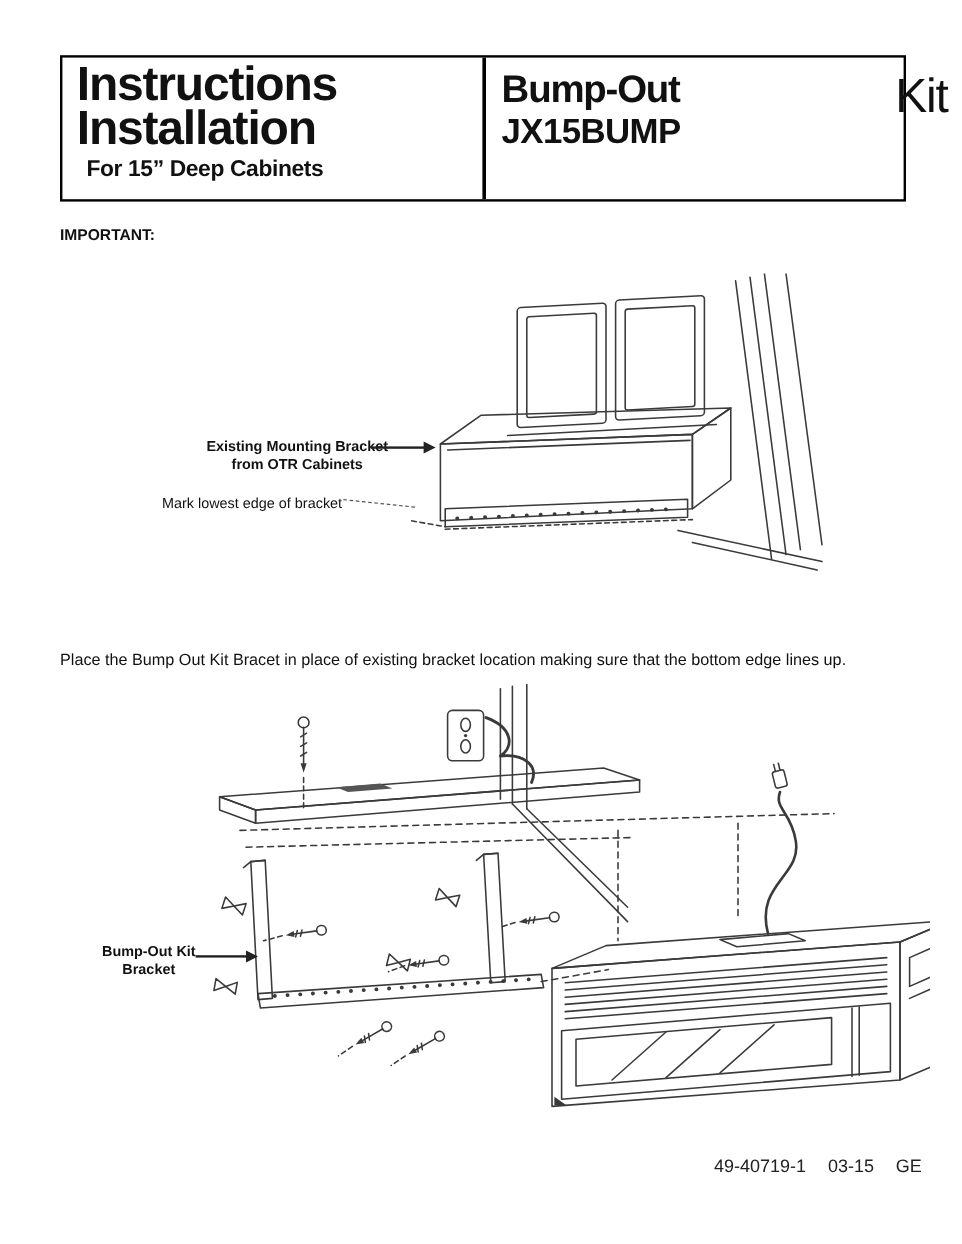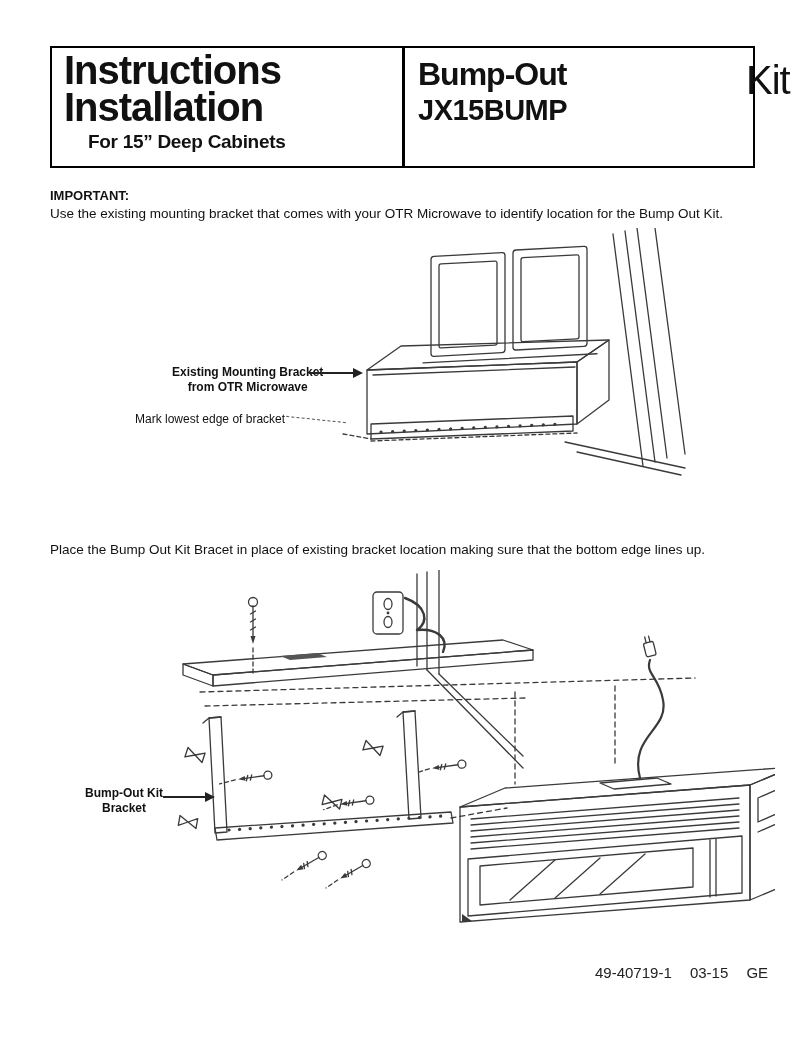--- a/index.html
+++ b/index.html
@@ -4,21 +4,21 @@
 <style>
   html,body{margin:0;padding:0;background:#e8e8e8;}
   .page{
     position:relative;width:802px;height:1037px;background:#ffffff;
     font-family:"Liberation Sans",sans-serif;color:#111;overflow:hidden;margin:0 auto;
   }
   
   .header-box{position:absolute;left:50px;top:46px;width:705px;height:122px;border:2.5px solid #000;box-sizing:border-box;}
   .header-left{position:absolute;left:12px;top:4px;}
   .title-line{font-size:40px;font-weight:bold;line-height:0.93;letter-spacing:-1px;}
-  .subtitle{font-size:19px;font-weight:bold;margin-top:5px;margin-left:24px;letter-spacing:-0.3px;}
+  .subtitle{font-size:19px;font-weight:bold;margin-top:5px;margin-left:8px;letter-spacing:-0.3px;}
   .header-divider{position:absolute;left:350px;top:0;width:2.5px;height:100%;background:#000;}
   .product{position:absolute;left:366px;top:10px;}
   .product-title{font-size:32px;font-weight:bold;letter-spacing:-1px;line-height:1;}
   .model{font-size:29px;font-weight:bold;letter-spacing:-0.5px;margin-top:4px;}
   .kit-overflow{position:absolute;left:694px;top:10px;font-size:40px;font-weight:normal;letter-spacing:-1px;white-space:nowrap;}
   
   .important-label{position:absolute;left:50px;top:188px;font-size:13px;font-weight:bold;}
   .important-text{position:absolute;left:50px;top:206px;font-size:13.5px;}
   .step1-text{position:absolute;left:50px;top:276px;width:276px;font-size:12.5px;line-height:1.28;}
   .step2-text{position:absolute;left:50px;top:542px;font-size:13.5px;}
@@ -57,21 +57,20 @@
     </div>
     <div class="header-divider"></div>
     <div class="product">
       <div class="product-title">Bump-Out</div>
       <div class="model">JX15BUMP</div>
     </div>
     <div class="kit-overflow">Kit</div>
   </div>
 
   <div class="important-label">IMPORTANT:</div>
-  <div class="important-text">Use the existing mounting bracket that comes with your OTR Microwave to identify location for the Bump Out Kit.</div>
 
 
   <svg class="fig1" width="440" height="280" viewBox="0 0 440 280">
     <g stroke="#3a3a3a" fill="none" stroke-width="1.3" stroke-linejoin="round" stroke-linecap="round">
 
       <g>
         <line x1="288" y1="6" x2="318" y2="238"></line>
         <line x1="300" y1="3" x2="330" y2="234"></line>
         <line x1="312" y1="0" x2="342" y2="230"></line>
         <line x1="330" y1="0" x2="360" y2="226"></line>
@@ -101,21 +100,21 @@
 
       <g>
         <line x1="18" y1="206" x2="46" y2="211" stroke-dasharray="4 3"></line>
         <line x1="46" y1="213" x2="252" y2="205" stroke-dasharray="4 3"></line>
       </g>
     </g>
   </svg>
 
   <div class="lbl bold lbl-existing">
     <div>Existing Mounting Bracket</div>
-    <div>from OTR Microwave</div>
+    <div>from OTR Cabinets</div>
   </div>
   <div class="leader-line leader-existing"></div>
   <div class="arrowhead ah-existing"></div>
 
   <div class="lbl lbl-mark">Mark lowest edge of bracket</div>
   <div class="leader-line dashed leader-mark"></div>
 
   <div class="step2-text">Place the Bump Out Kit Bracet in place of existing bracket location making sure that the bottom edge lines up.</div>
 
   <svg class="fig2" width="720" height="380" viewBox="0 0 720 380">

